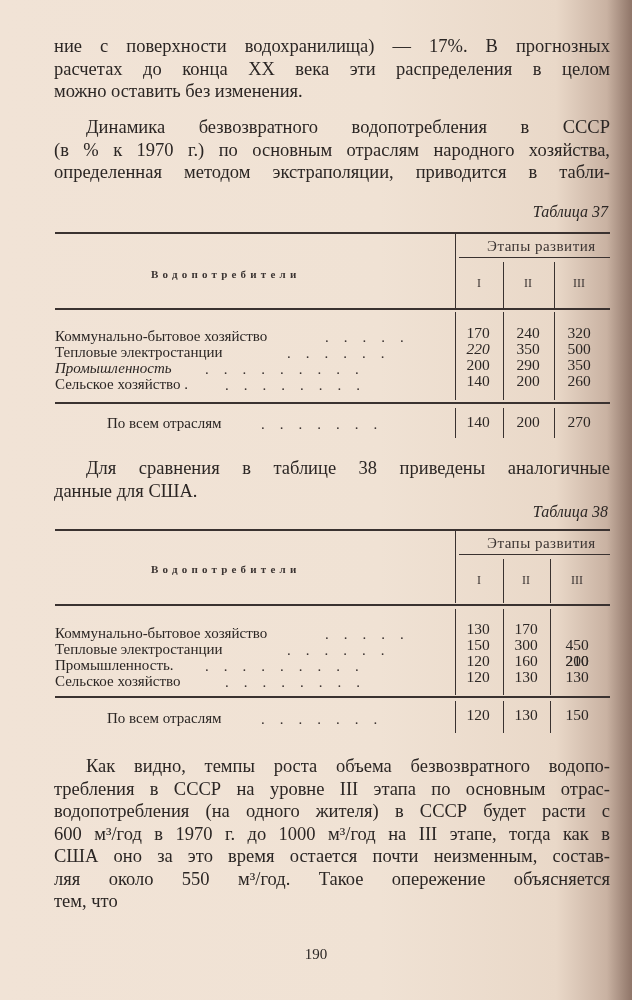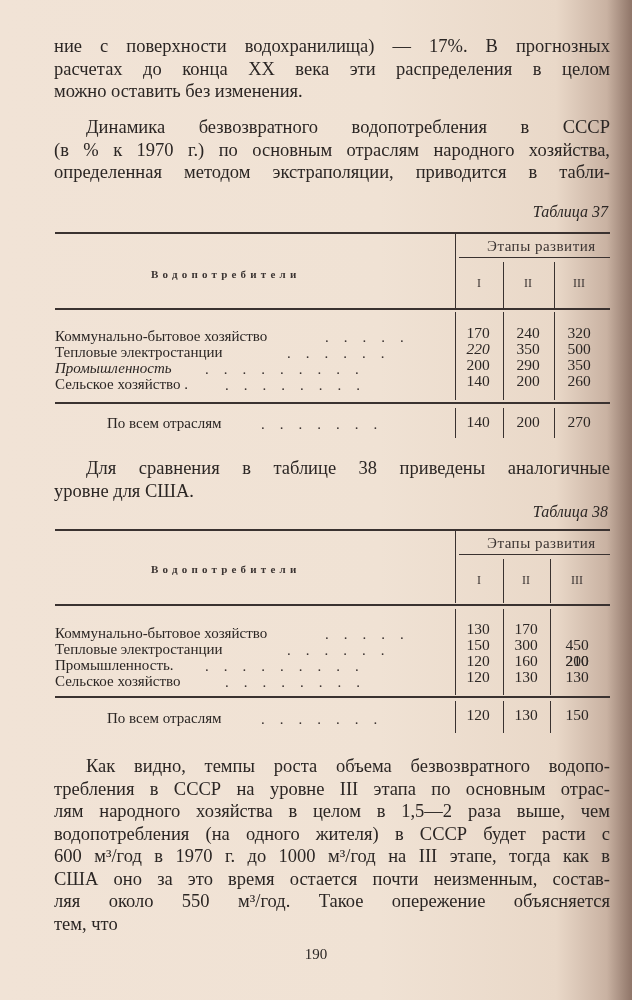--- a/index.html
+++ b/index.html
@@ -105,21 +105,21 @@
       <div class="rowlabel" style="left:52px; top:184px;">По всем отраслям</div>
       <div class="dots" style="left:206px; top:184px;">.......</div>
       <div class="num" style="left:400px; top:182px;">140</div>
       <div class="num" style="left:450px; top:182px;">200</div>
       <div class="num" style="left:501px; top:182px;">270</div>
     </div>
   </div>
 
   <div class="para" style="top:457px;">
     <span class="ln indent">Для сравнения в таблице  38  приведены  аналогичные</span>
-    <span class="ln last">уровне для США.</span>
+    <span class="ln last">данные для США.</span>
   </div>
 
   <div class="caption" style="top:503px;">Таблица 38</div>
 
   <div class="table" style="top:529px; height:210px;">
     <div class="rule" style="top:0;"></div>
     <div class="vrule" style="left:400px; top:2px; height:72px;"></div>
     <div class="hcell" style="left:96px; top:34px;">Водопотребители</div>
     <div class="stage-title" style="left:432px; top:6px;">Этапы развития</div>
     <div class="rule" style="top:25px; left:404px; border-top-width:1.6px;"></div>
@@ -172,21 +172,20 @@
       <div class="dots" style="left:206px; top:182px;">.......</div>
       <div class="num" style="left:400px; top:178px;">120</div>
       <div class="num" style="left:448px; top:178px;">130</div>
       <div class="num" style="left:499px; top:178px;">150</div>
     </div>
   </div>
 
   <div class="para" style="top:755px;">
     <span class="ln indent">Как видно, темпы роста объема безвозвратного водопо-</span>
     <span class="ln">требления в СССР на  уровне III этапа по основным отрас-</span>
-    <span class="ln">лям народного хозяйства в целом в 1,5—2 раза выше, чем</span>
     <span class="ln">водопотребления (на одного жителя) в СССР будет расти с</span>
     <span class="ln">600 м³/год в 1970 г. до 1000 м³/год на III этапе, тогда как в</span>
     <span class="ln">США оно за это время остается  почти неизменным, состав-</span>
     <span class="ln">ляя около  550 м³/год.  Такое  опережение  объясняется</span>
     <span class="ln last">тем, что</span>
   </div>
 
   <div class="pageno">190</div>
 </div>
 

